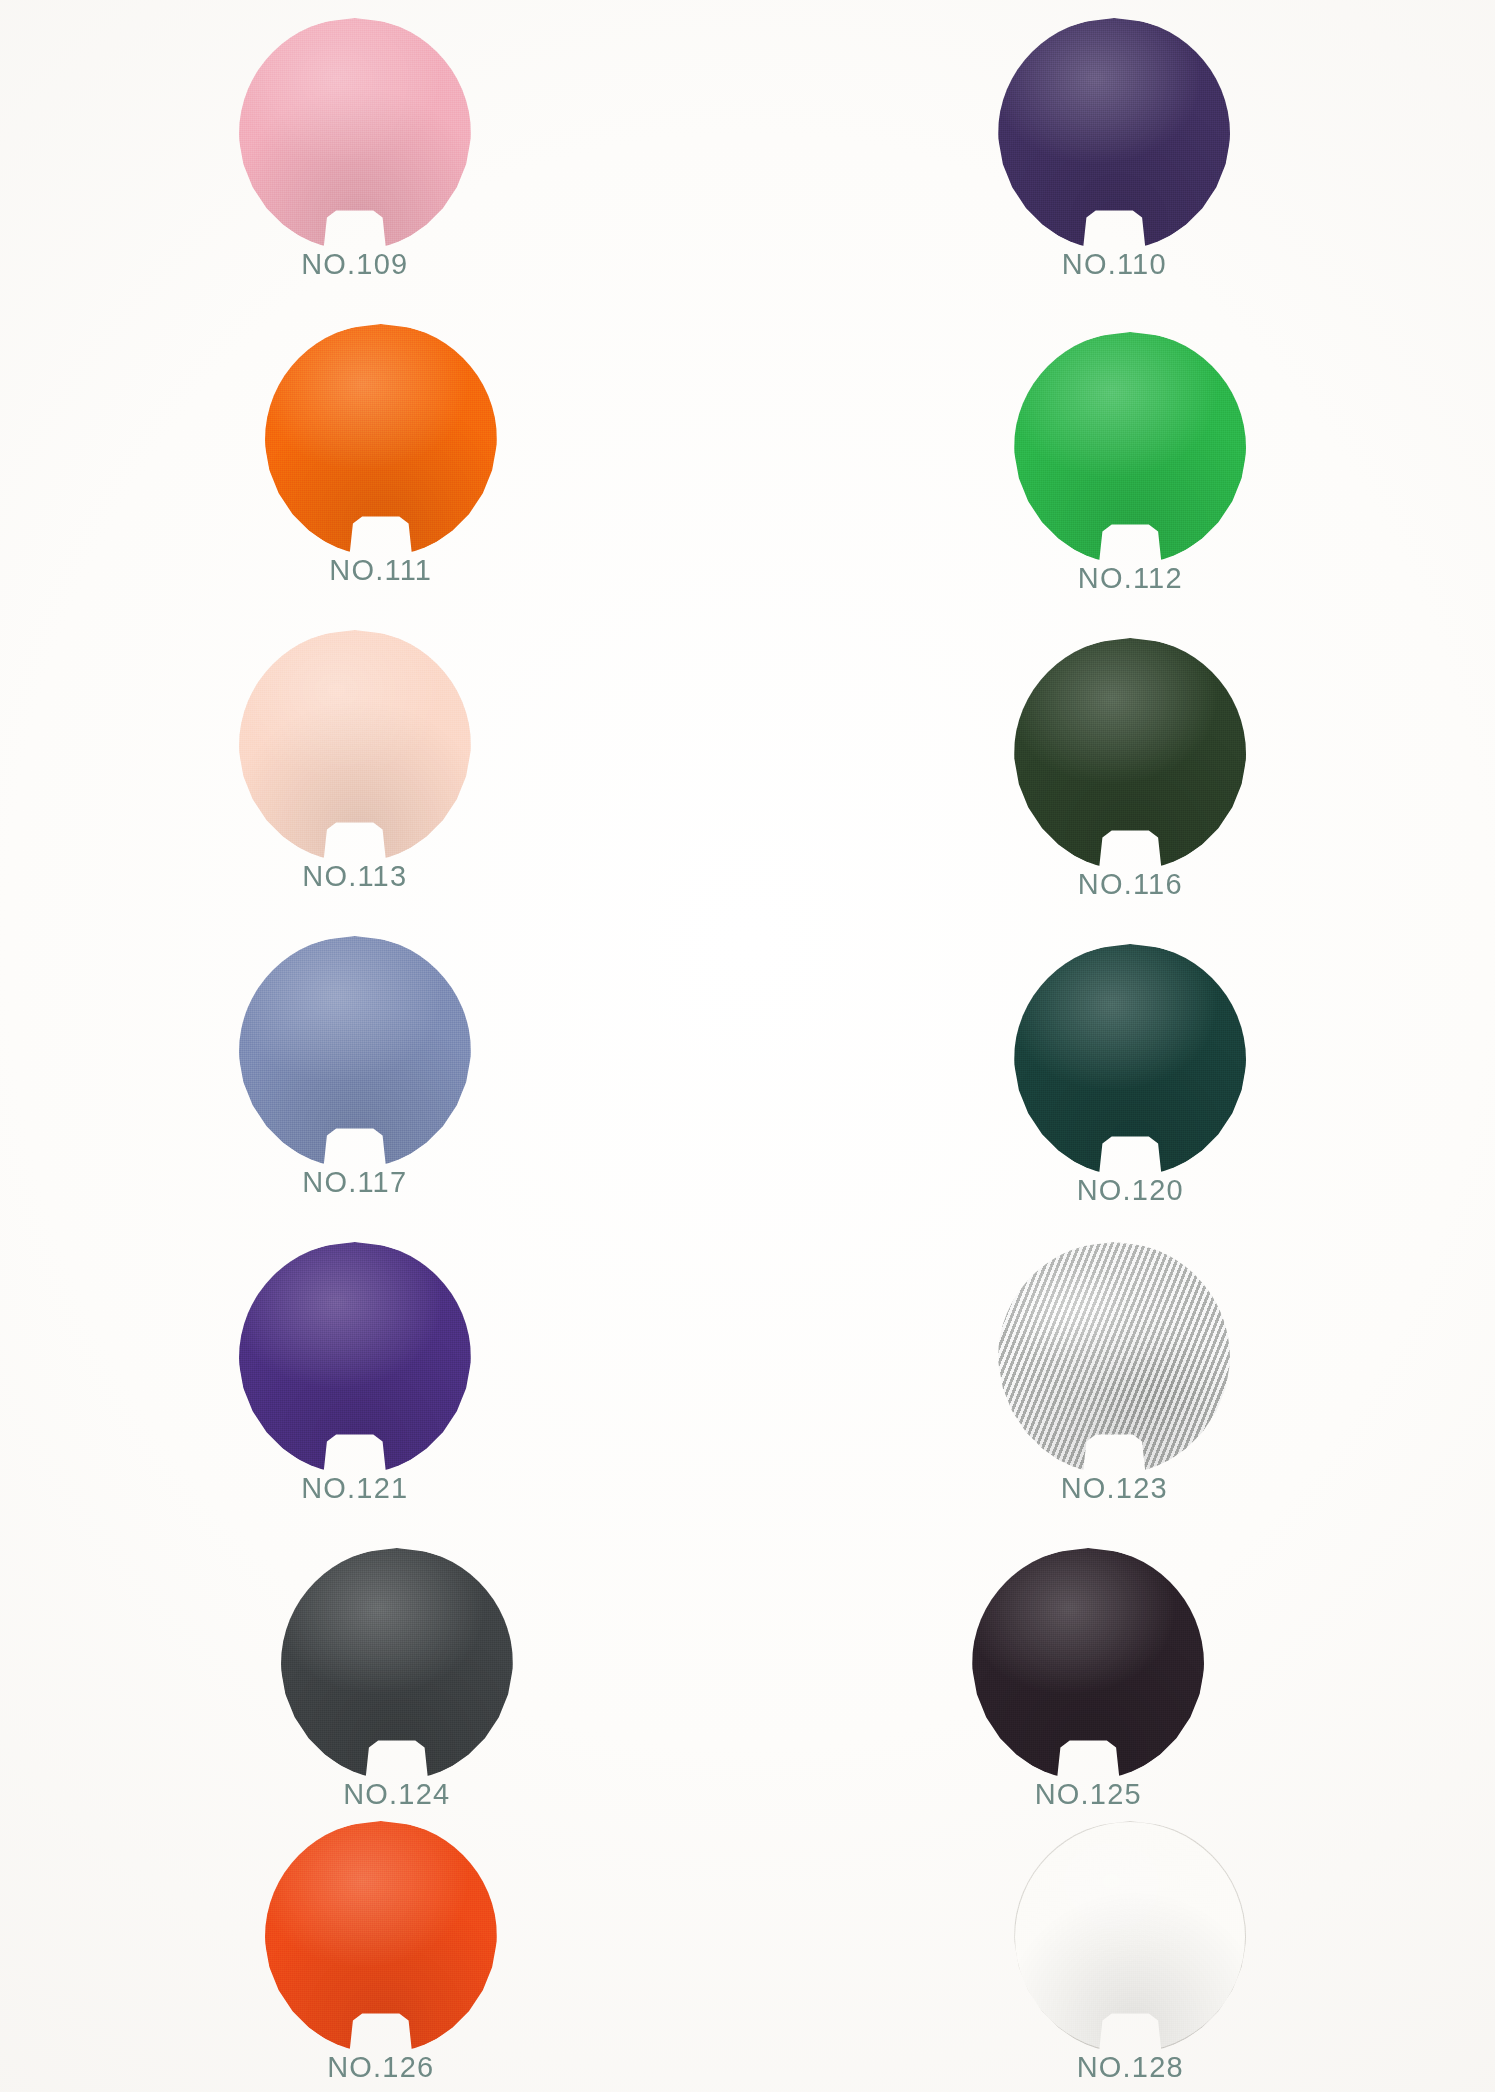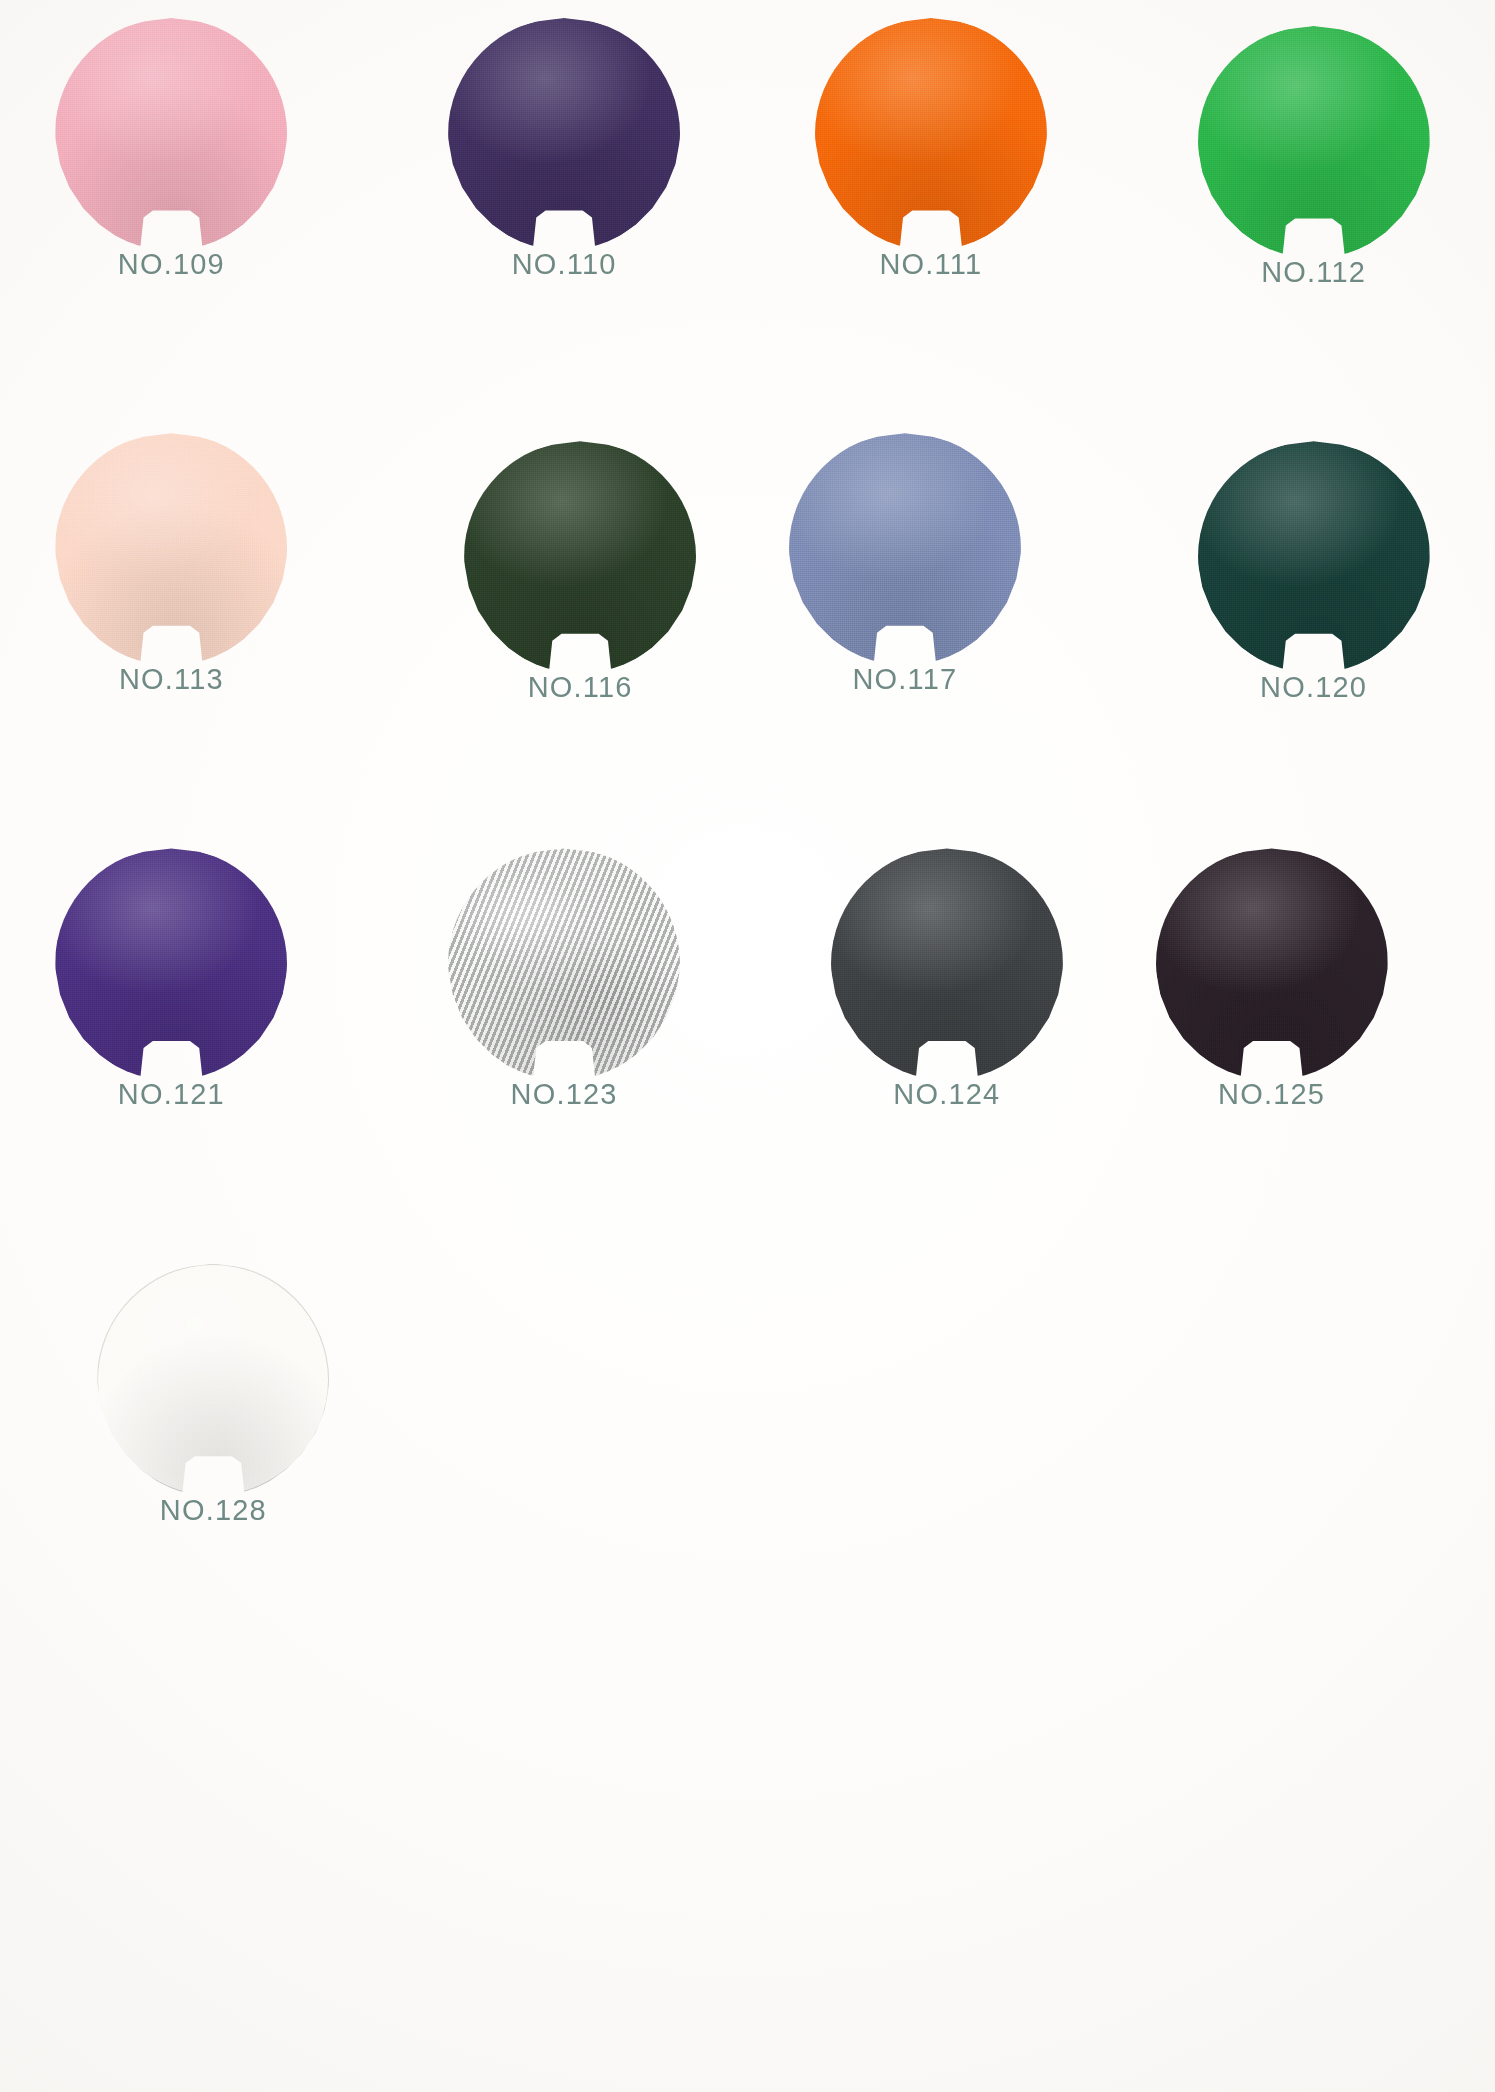--- a/index.html
+++ b/index.html
@@ -25,21 +25,21 @@
       radial-gradient(ellipse 90% 70% at 50% 45%, #ffffff 0%, #fdfcfa 55%, #f7f5f2 100%);
   }
 
   #swatch-grid {
     position: absolute;
     left: 0;
     top: 0;
     width: 1495px;
     height: 2092px;
     display: grid;
-    grid-template-columns: repeat(4, 1fr);
+    grid-template-columns: repeat(2, 1fr);
     grid-template-rows: repeat(5, 1fr);
     padding: 6px 14px 10px 14px;
     box-sizing: border-box;
   }
 
   .swatch-cell {
     position: relative;
     display: flex;
     flex-direction: column;
     align-items: center;
@@ -193,19 +193,25 @@
         <div class="swatch-chip" style="background-color: rgb(62, 66, 68);"></div>
       </div>
       <div class="swatch-label">NO.124</div>
     </div>
     <div class="swatch-cell shift-left">
       <div class="swatch-chip-wrap">
         <div class="swatch-chip" style="background-color: rgb(43, 33, 41);"></div>
       </div>
       <div class="swatch-label">NO.125</div>
     </div>
+    <div class="swatch-cell ">
+      <div class="swatch-chip-wrap">
+        <div class="swatch-chip" style="background-color: rgb(238, 74, 24);"></div>
+      </div>
+      <div class="swatch-label">NO.126</div>
+    </div>
     <div class="swatch-cell shift-right">
       <div class="swatch-chip-wrap">
         <div class="swatch-chip" style="background-color: rgb(252, 251, 248); box-shadow: rgba(190, 186, 178, 0.55) 0px 0px 0px 1px inset;"></div>
       </div>
       <div class="swatch-label">NO.128</div>
     </div>
   </div>
 
 </body></html>

